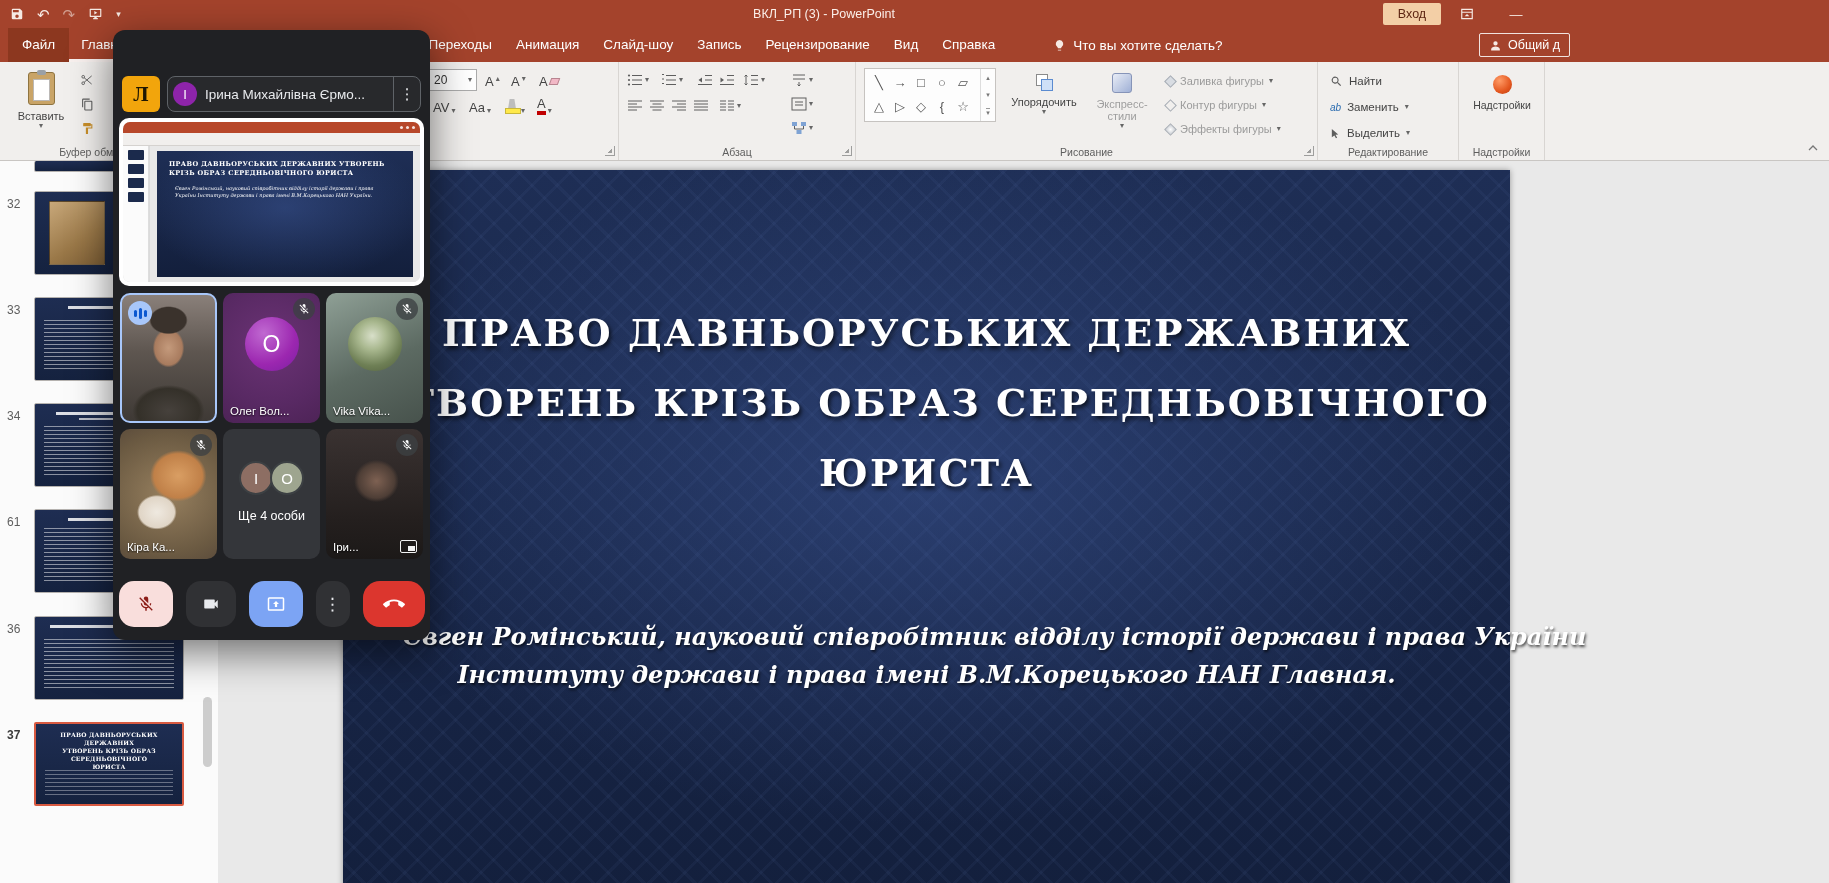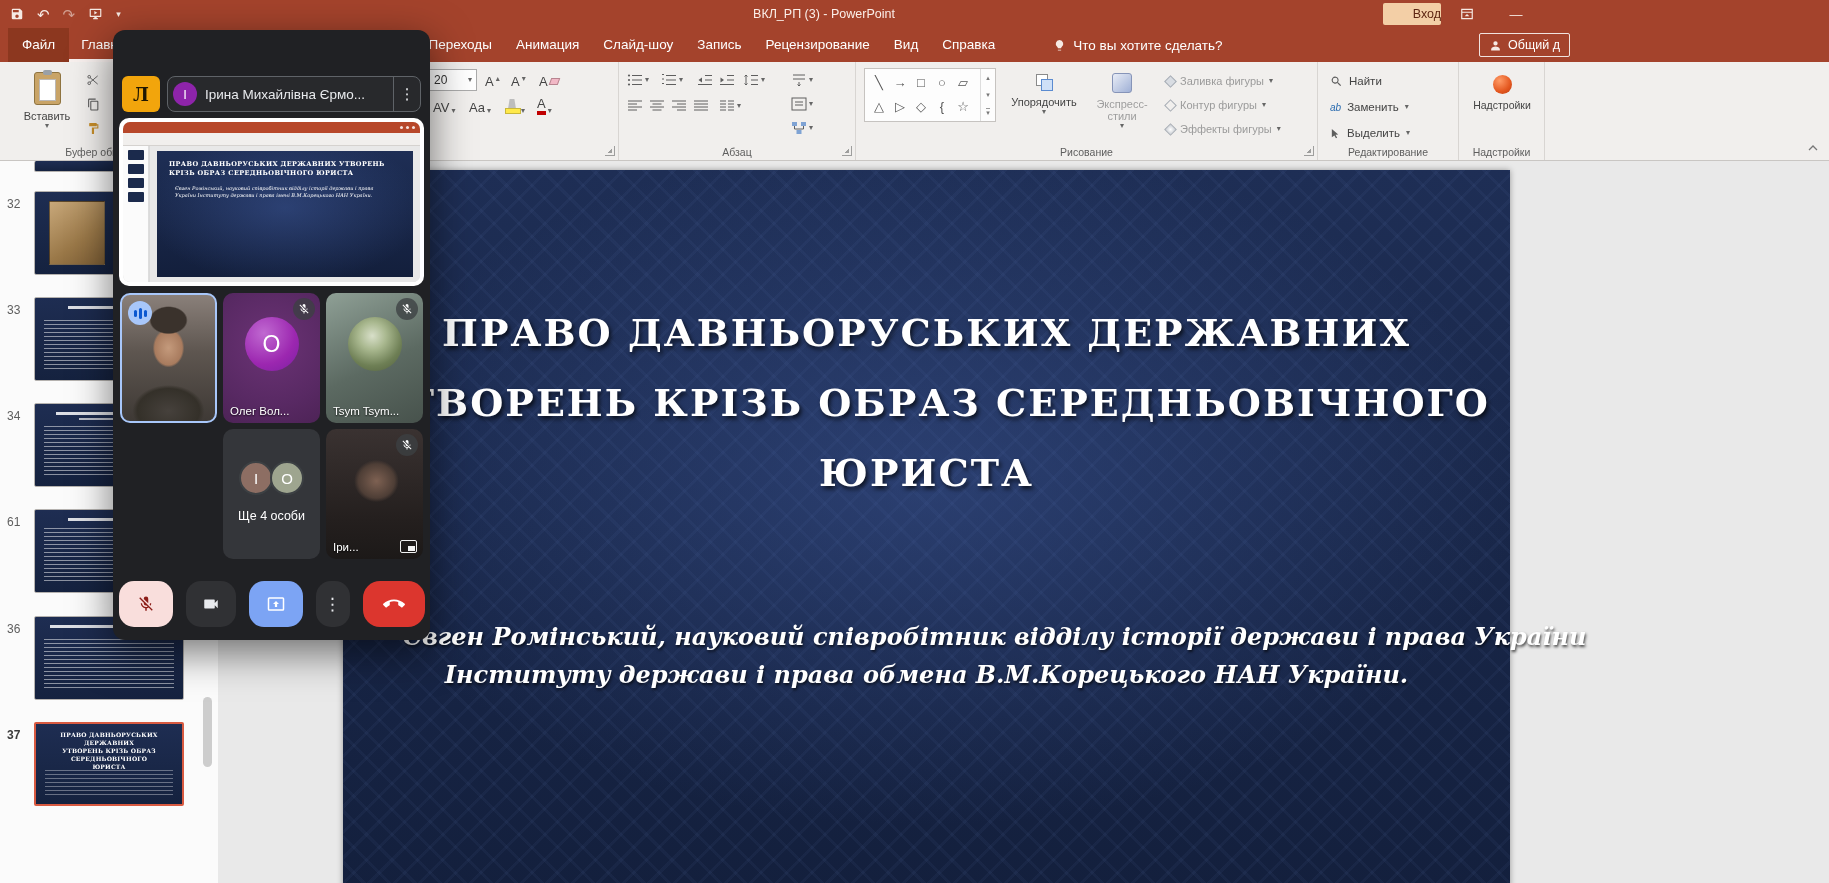--- a/index.html
+++ b/index.html
@@ -6,21 +6,21 @@
 body{font-family:"Liberation Sans",sans-serif;background:#555}
 #screen{position:relative;width:1829px;height:883px;background:#EAEAEA;overflow:hidden}
 
 
 #titlebar{position:absolute;left:0;top:0;width:100%;height:28px;background:#A4432C;color:#fff;z-index:10}
 .qat{position:absolute;left:10px;top:0;height:28px;display:flex;align-items:center;gap:13px}
 .qbtn{display:flex;align-items:center;justify-content:center;color:#F6EAE4;font-size:15px;line-height:1;cursor:default}
 .qbtn.dim{opacity:.55}
 .qbtn.small{font-size:9px}
 .tb-title{position:absolute;left:0;top:0;width:1648px;height:28px;line-height:28px;text-align:center;font-size:12.5px;color:#FBEFE9}
-.vhod{position:absolute;left:1383px;top:3px;width:58px;height:22px;background:#F3CFA6;color:#5E2612;font-size:12.5px;border-radius:2px;text-align:right;line-height:22px;z-index:2}
+.vhod{position:absolute;left:1383px;top:3px;width:58px;height:22px;background:#F3CFA6;color:#5E2612;font-size:12.5px;border-radius:2px;text-align:center;line-height:22px;z-index:2}
 .winbtn{position:absolute;top:0;width:36px;height:28px;display:flex;align-items:center;justify-content:center;color:#F6EAE4;font-size:13px}
 
 
 #tabsrow{position:absolute;left:0;top:28px;width:100%;height:34px;background:#A4432C;display:flex;align-items:stretch;color:#fff;z-index:9}
 .tab{height:34px;line-height:34px;padding:0 12px;font-size:13.5px;white-space:nowrap}
 .tab.file{background:#8C371F;margin-left:8px;padding:0 14px}
 .tab.active{box-shadow:inset 0 -3px 0 rgba(255,255,255,.92)}
 .tab.t-trans{margin-left:272px}
 .tellme{display:flex;align-items:center;gap:7px;margin-left:46px;font-size:13.5px;white-space:nowrap}
 .share{display:flex;align-items:center;gap:6px;margin-left:auto;margin-right:259px;align-self:center;height:24px;padding:0 9px;border:1px solid rgba(255,255,255,.85);border-radius:2px;font-size:12.5px;white-space:nowrap;overflow:hidden}
@@ -206,21 +206,21 @@
     <div class="share">
       <svg width="13" height="13" viewBox="0 0 24 24">
           <path fill="#F6EAE4" d="M12 12a4 4 0 1 0 0-8 4 4 0 0 0 0 8zm0 2c-3.3 0-8 1.7-8 5v2h16v-2c0-3.3-4.7-5-8-5z"></path>
         </svg>
       <span>Общий д</span>
     </div>
   </div>
 
   <div id="ribbon">
 
-    <div class="rg" style="left:10px;width:183px">
+    <div class="rg" style="left:4px;width:183px">
       <div class="bigbtn" style="left:8px">
         <span class="ic-paste"></span>
         <span class="bl">Вставить</span>
         <span class="cv">▾</span>
       </div>
       <div class="sicon" style="left:72px;top:8px">
         <svg width="14" height="14" viewBox="0 0 24 24">
             <path fill="none" stroke="#5E5E5E" stroke-width="1.6" d="M7 8l13 11M20 5L7 16"></path>
             <circle cx="5.5" cy="6.5" r="2.3" fill="none" stroke="#5E5E5E" stroke-width="1.6"></circle>
             <circle cx="5.5" cy="17.5" r="2.3" fill="none" stroke="#5E5E5E" stroke-width="1.6"></circle>
@@ -505,21 +505,21 @@
 
   <div id="canvas">
     <div id="slide">
       <div class="s-title">
         <div>ПРАВО ДАВНЬОРУСЬКИХ ДЕРЖАВНИХ</div>
         <div>УТВОРЕНЬ КРІЗЬ ОБРАЗ СЕРЕДНЬОВІЧНОГО</div>
         <div>ЮРИСТА</div>
       </div>
       <div class="s-sub">
         <div>Євген Ромінський, науковий співробітник відділу історії держави і права України</div>
-        <div>Інституту держави і права обмена В.М.Корецького НАН України.</div>
+        <div>Інституту держави і права імені В.М.Корецького НАН Главная.</div>
       </div>
     </div>
   </div>
 
   <div id="meet">
 
     <div class="m-head">
       <div class="m-logo">Л</div>
       <div class="m-pill">
         <span class="m-ava">І</span>
@@ -569,23 +569,31 @@
       <span class="t-name">Олег Вол...</span>
     </div>
 
     <div class="tile" id="t-vika">
       <div class="bigava" style="background:radial-gradient(circle at 45% 35%,#D8DFC9 0%,#A9B88F 30%,#6E7F55 65%,#4F5C3D 100%)"></div>
       <div class="mic-off">
         <svg width="12" height="12" viewBox="0 0 24 24">
             <path fill="#fff" d="M19 11c0 1.19-.34 2.3-.9 3.28l-1.23-1.23c.27-.62.43-1.31.43-2.05H19zM15 11.16L9 5.18V5a3 3 0 0 1 6 0v6.16zM4.27 3L21 19.73 19.73 21l-4.19-4.19c-.77.46-1.63.77-2.54.88V21h-2v-3.31c-3.28-.49-6-3.31-6-6.69h1.7c0 3 2.54 5.1 5.3 5.1.81 0 1.6-.19 2.31-.52l-1.66-1.66L12 14a3 3 0 0 1-3-3v-.73L3 4.27 4.27 3z"></path>
           </svg>
       </div>
-      <span class="t-name">Tsym Tsym...</span>
-    </div>
-
+      <span class="t-name">Vika Vika...</span>
+    </div>
+
+    <div class="tile" id="t-kira">
+      <div class="mic-off">
+        <svg width="12" height="12" viewBox="0 0 24 24">
+            <path fill="#fff" d="M19 11c0 1.19-.34 2.3-.9 3.28l-1.23-1.23c.27-.62.43-1.31.43-2.05H19zM15 11.16L9 5.18V5a3 3 0 0 1 6 0v6.16zM4.27 3L21 19.73 19.73 21l-4.19-4.19c-.77.46-1.63.77-2.54.88V21h-2v-3.31c-3.28-.49-6-3.31-6-6.69h1.7c0 3 2.54 5.1 5.3 5.1.81 0 1.6-.19 2.31-.52l-1.66-1.66L12 14a3 3 0 0 1-3-3v-.73L3 4.27 4.27 3z"></path>
+          </svg>
+      </div>
+      <span class="t-name">Кіра Ка...</span>
+    </div>
 
     <div class="tile" id="t-more">
       <span class="sm-ava" style="left:16px;background:#8D6E63">І</span>
       <span class="sm-ava" style="left:47px;background:#9EA58F">О</span>
       <span class="more-label">Ще 4 особи</span>
     </div>
 
     <div class="tile" id="t-irina">
       <div class="mic-off">
         <svg width="12" height="12" viewBox="0 0 24 24">

